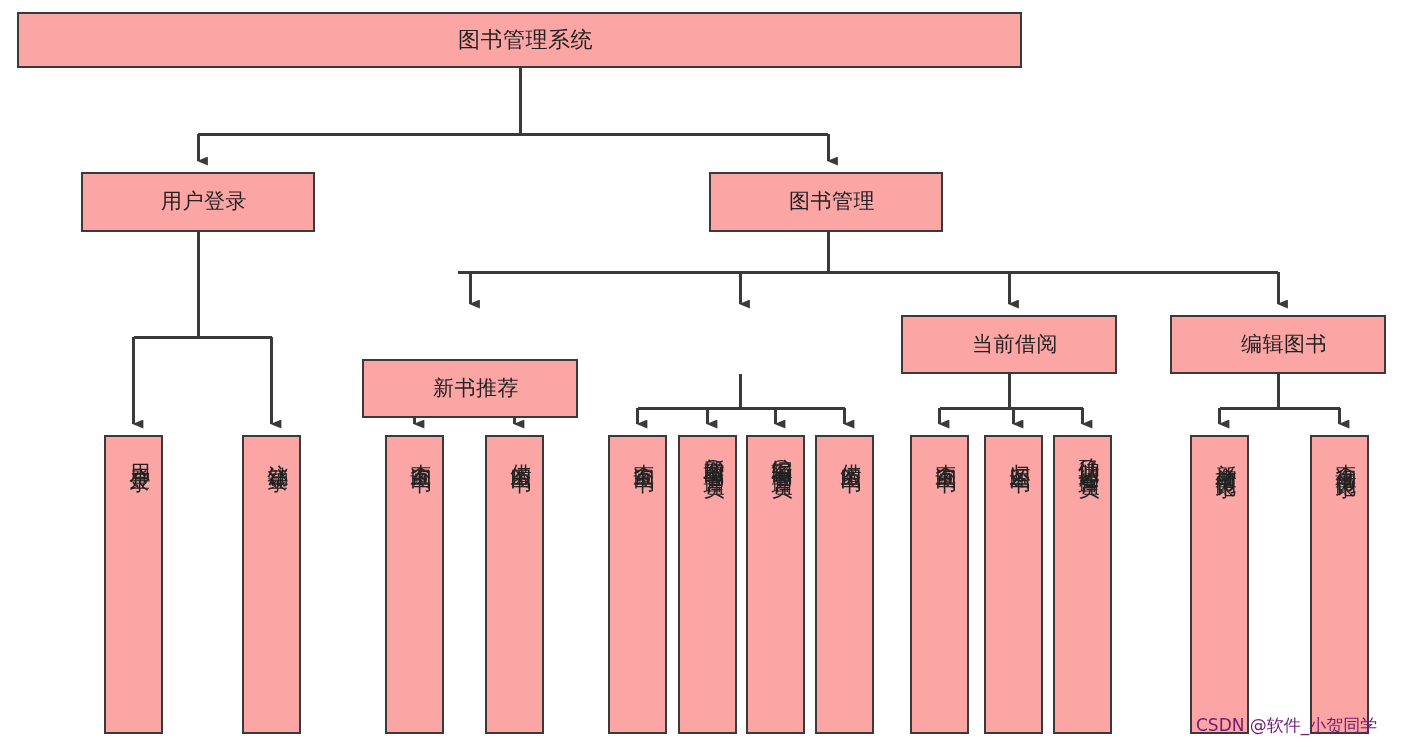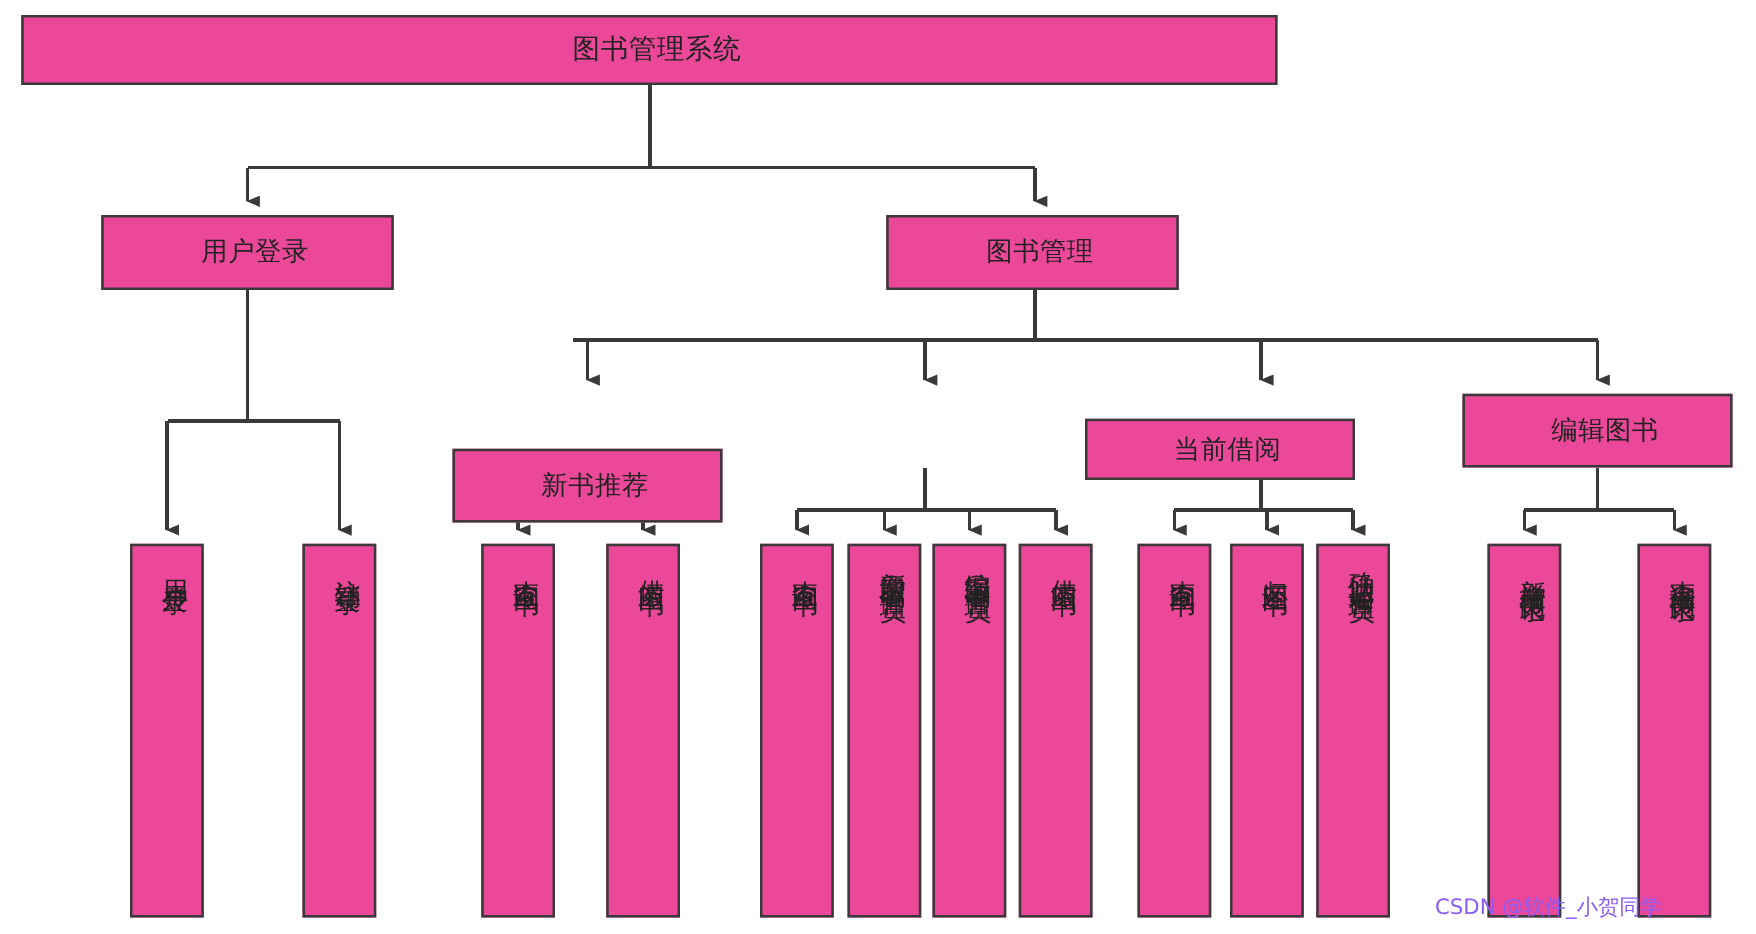--- a/index.html
+++ b/index.html
@@ -21,21 +21,21 @@
     position: absolute;
     left: 0;
     top: 0;
     width: 1405px;
     height: 747px;
   }
   .node {
     position: absolute;
     box-sizing: border-box;
     border: 2px solid #3a3a3a;
-    background: #ec4899;
+    background: #fca5a5;
     display: flex;
     align-items: center;
     justify-content: center;
     color: #222222;
     padding-left: 12px;
   }
   .node.horiz .label {
     font-size: 21px;
     line-height: 1.1;
     letter-spacing: 0.5px;
@@ -123,21 +123,21 @@
   <div class="node horiz" style="left: 81px; top: 172px; width: 234px; height: 60px;">
     <span class="label">用户登录</span>
   </div>
   <div class="node horiz" style="left: 709px; top: 172px; width: 234px; height: 60px;">
     <span class="label">图书管理</span>
   </div>
 
   <div class="node horiz" style="left: 362px; top: 315px; width: 216px; height: 59px; margin-top: 44px;">
     <span class="label">新书推荐</span>
   </div>
-  <div class="node horiz" style="left: 868px; top: 315px; width: 216px; height: 49px; margin-top: 20px;">
+  <div class="node horiz" style="left: 901px; top: 315px; width: 216px; height: 59px;">
     <span class="label">当前借阅</span>
   </div>
   <div class="node horiz" style="left: 1170px; top: 315px; width: 216px; height: 59px;">
     <span class="label">编辑图书</span>
   </div>
 
   <div class="node vert" style="left: 104px; top: 435px; width: 59px; height: 299px;">
     <span class="label">用户登录</span>
   </div>
   <div class="node vert" style="left: 242px; top: 435px; width: 59px; height: 299px;">
@@ -170,15 +170,15 @@
   <div class="node vert tall-pad" style="left: 1053px; top: 435px; width: 59px; height: 299px;">
     <span class="label">确认归还（管理员）</span>
   </div>
   <div class="node vert" style="left: 1190px; top: 435px; width: 59px; height: 299px;">
     <span class="label">新增借阅记录</span>
   </div>
   <div class="node vert" style="left: 1310px; top: 435px; width: 59px; height: 299px;">
     <span class="label">查询借阅记录</span>
   </div>
 
-  <div class="watermark" style="left: 1148px; top: 714px; color: #8b5cf6;">CSDN @软件_小贺同学</div>
+  <div class="watermark" style="left: 1196px; top: 714px; color: #701a75;">CSDN @软件_小贺同学</div>
 
 </div>
 
 </body></html>

